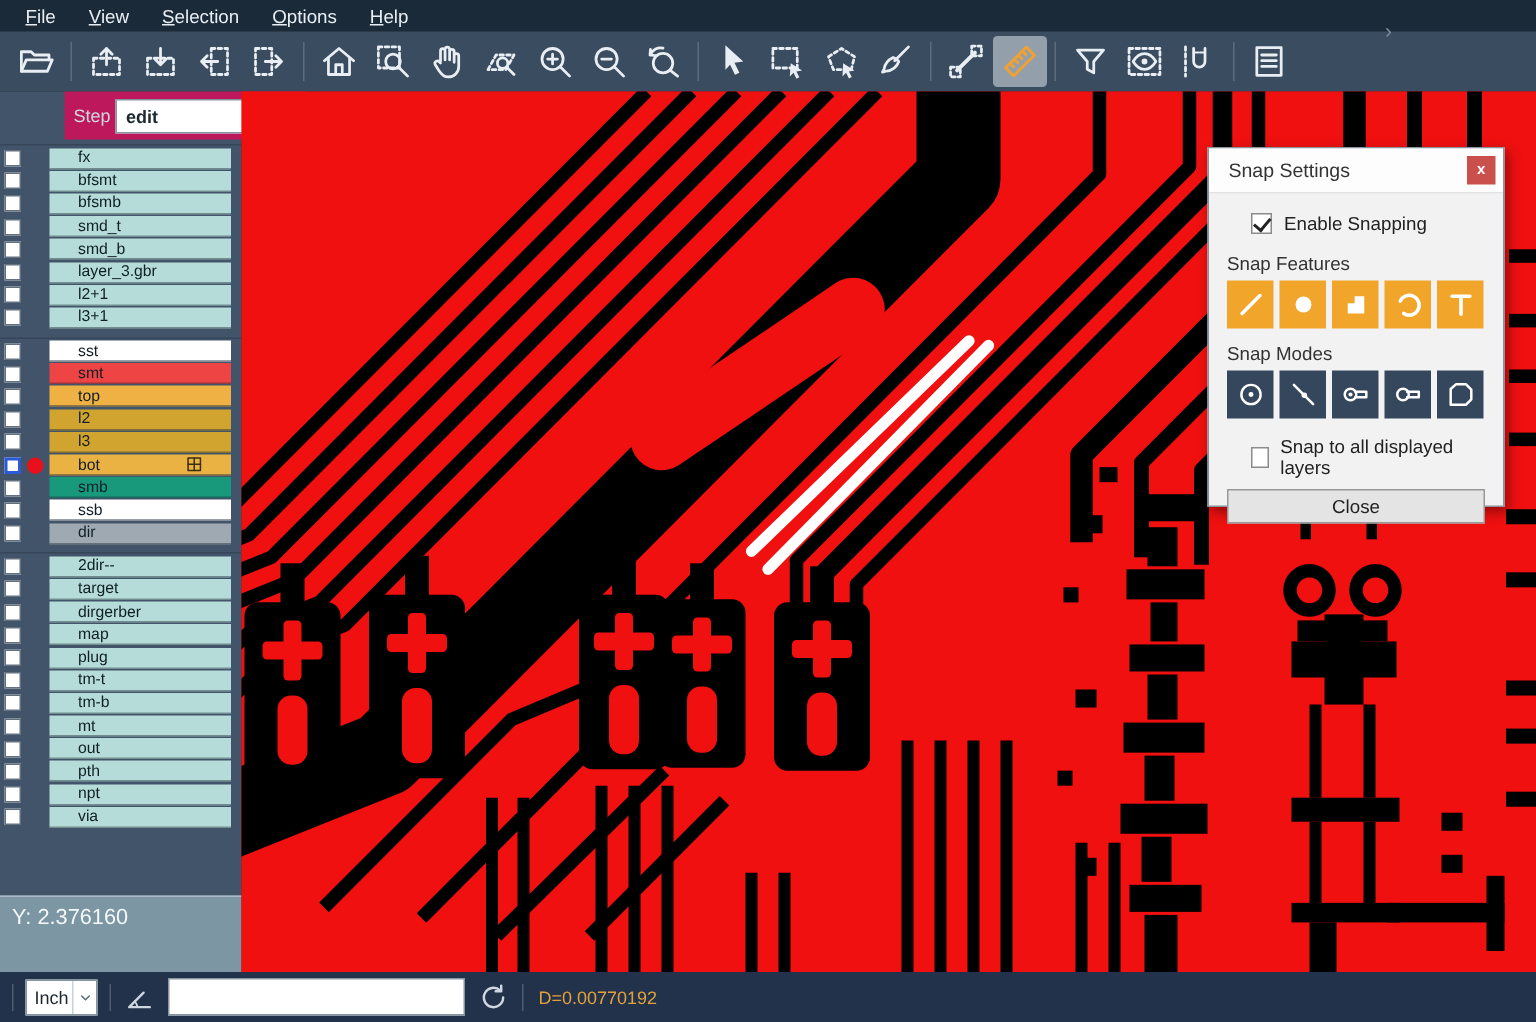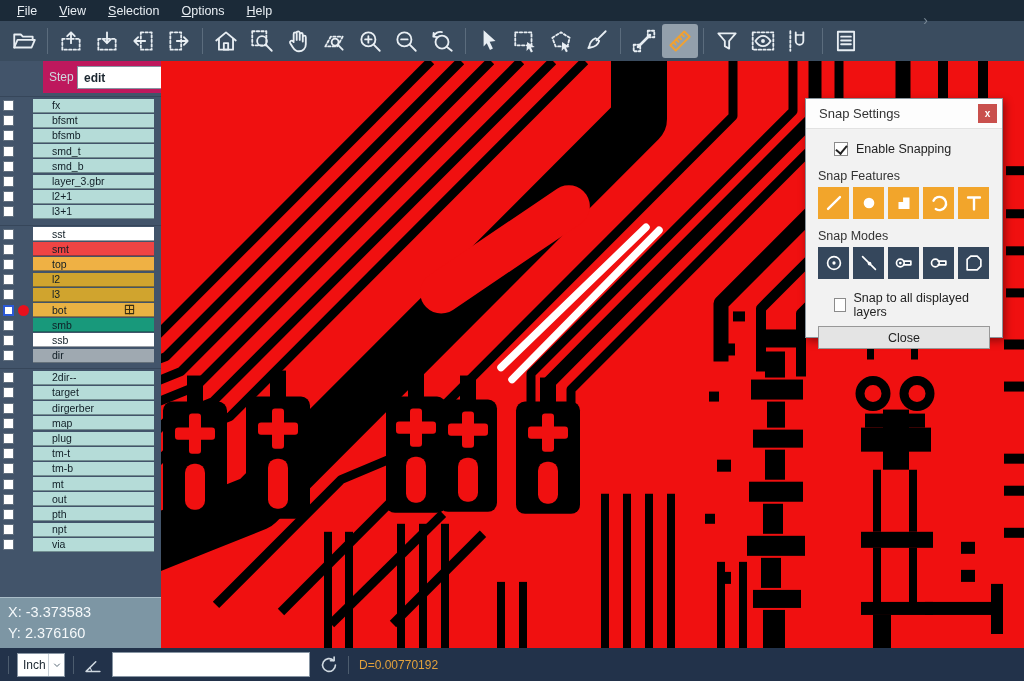--- a/index.html
+++ b/index.html
@@ -449,21 +449,20 @@
           </div>
           <div class="lrow">
             <div class="lchk"></div>
             <div class="llabel" style="background: rgb(181, 220, 216);">
               <span class="txt">via</span>
             </div>
           </div>
         </div>
       </div>
     <div id="coordpanel">
-      <div>X: -3.373583</div>
       <div>Y: 2.376160</div>
     </div>
   </div>
 
   <div id="canvas">
     <svg viewBox="0 0 863 586" preserveAspectRatio="none">
       <rect x="0" y="0" width="863" height="586" fill="#f01010"></rect>
 
       <g stroke="#000" stroke-width="9" fill="none" stroke-linejoin="round">
         <path d="M270 0 L-8 278"></path>

